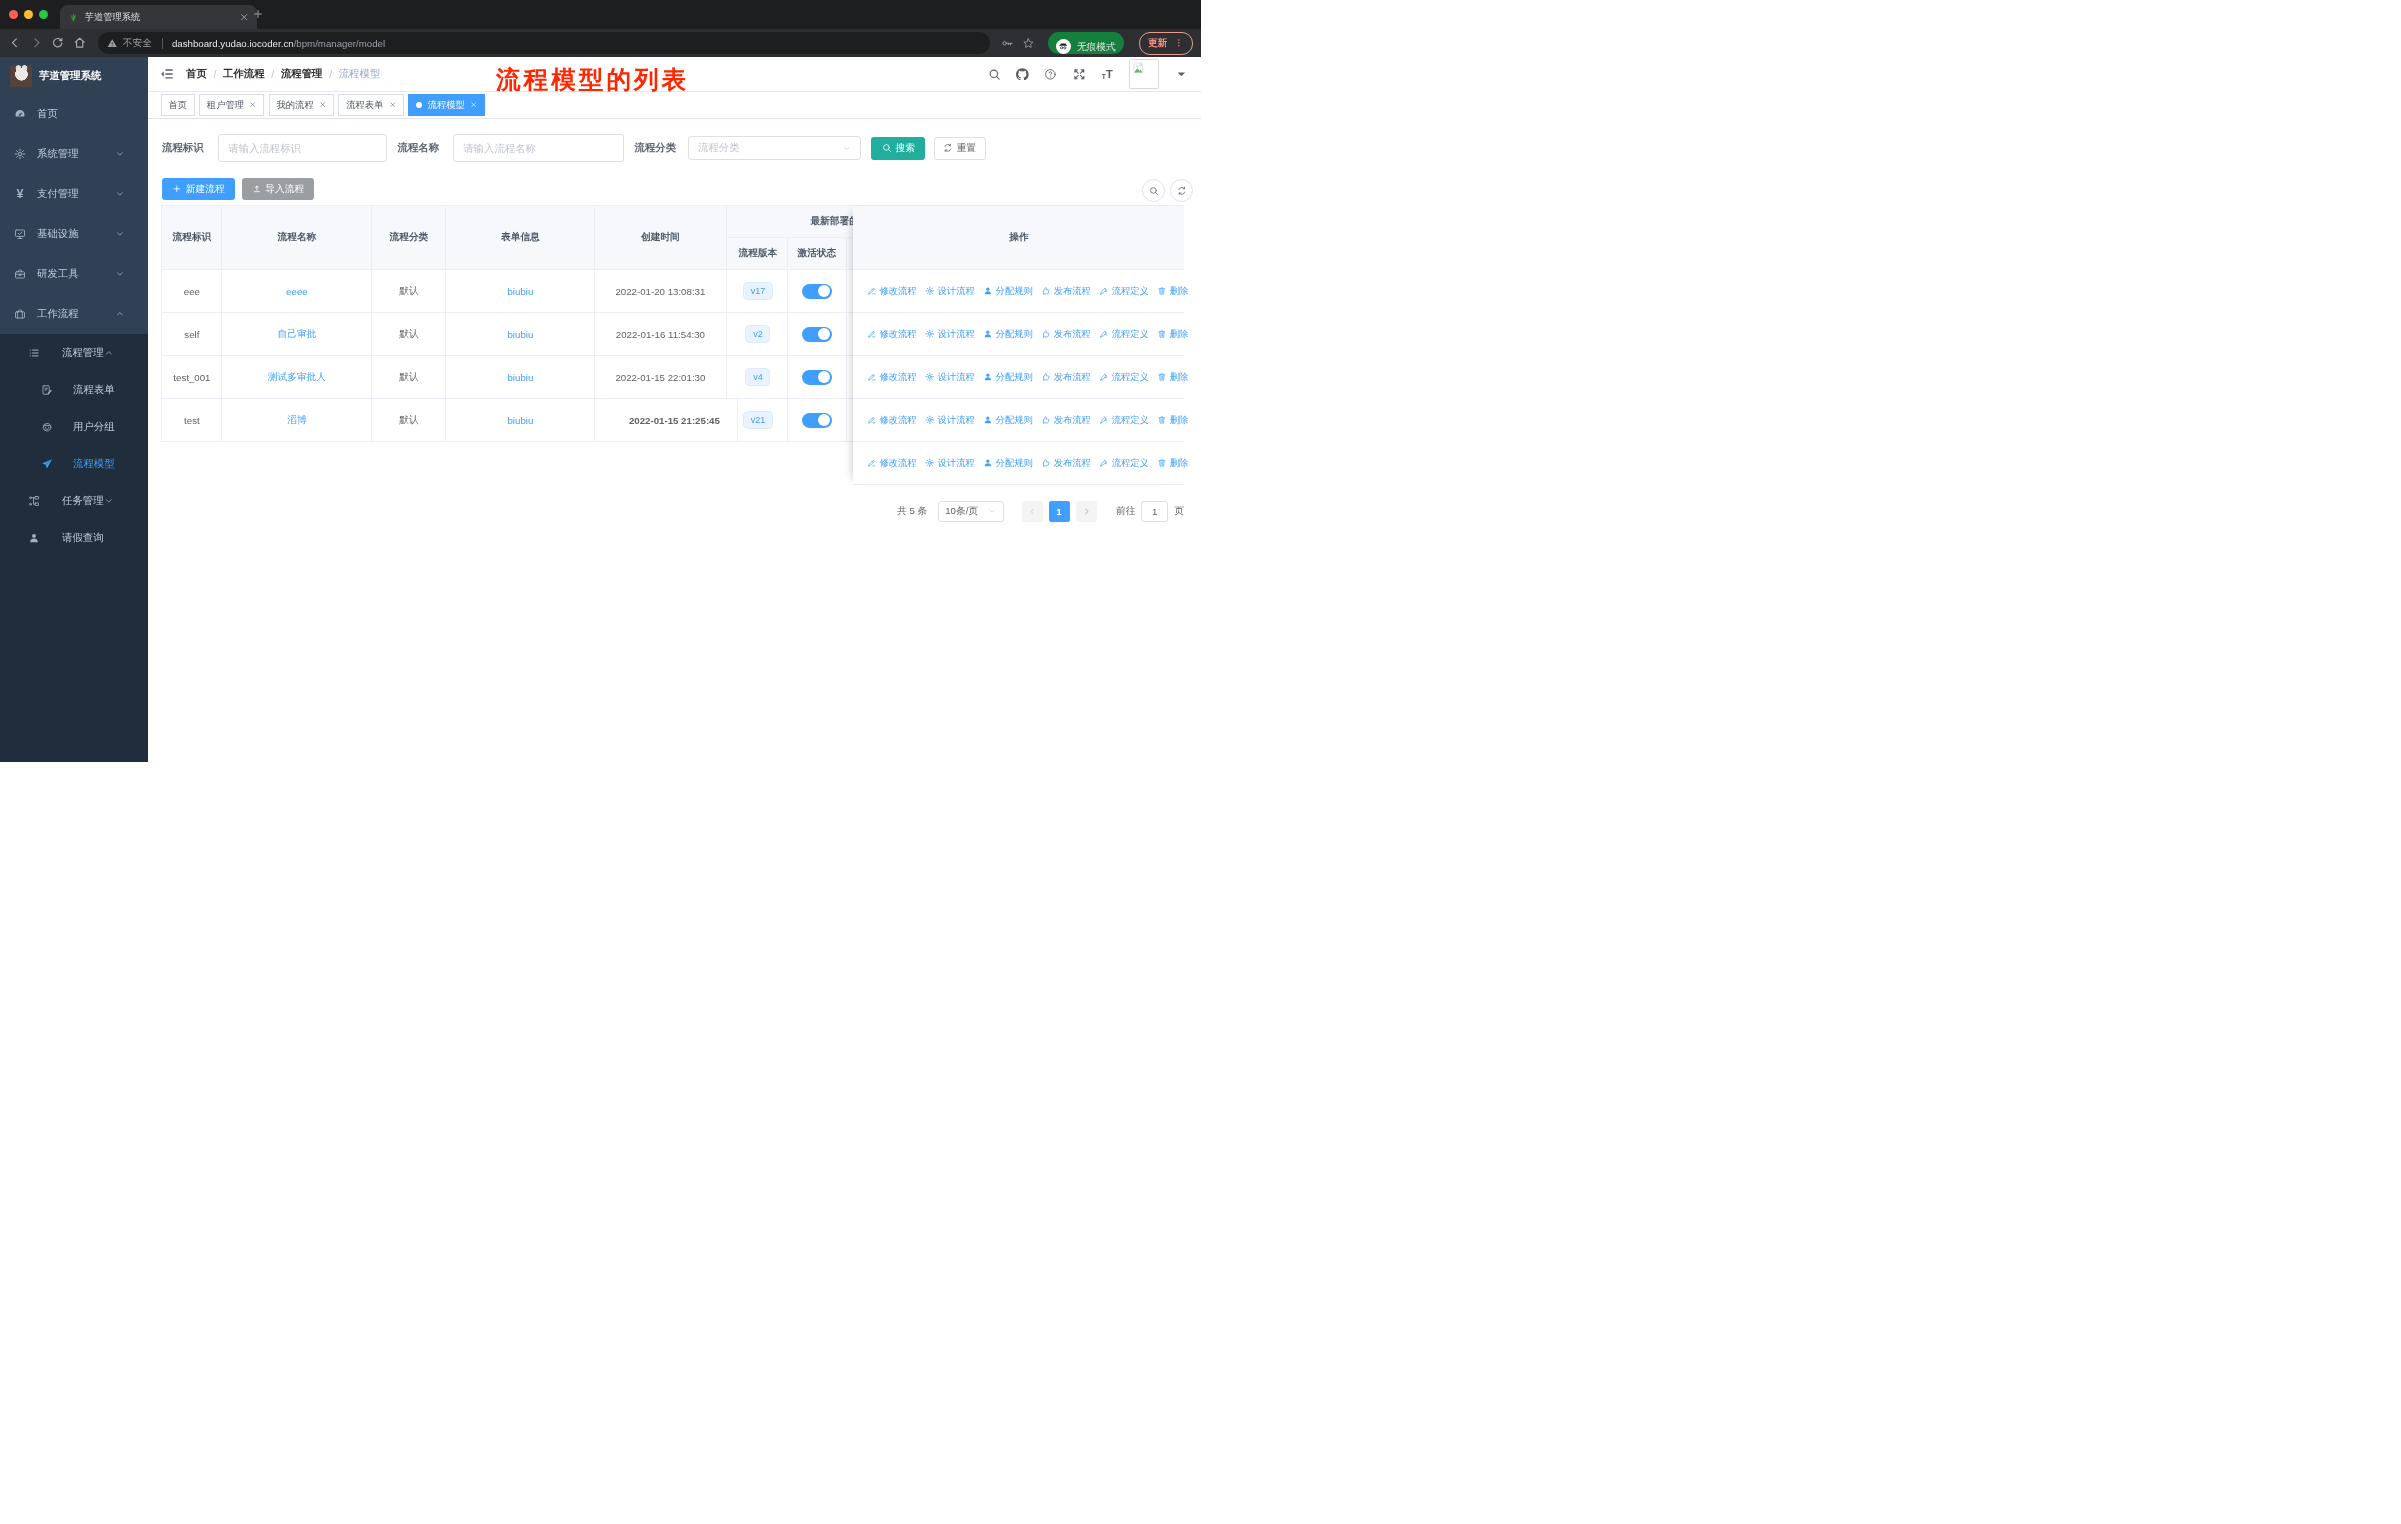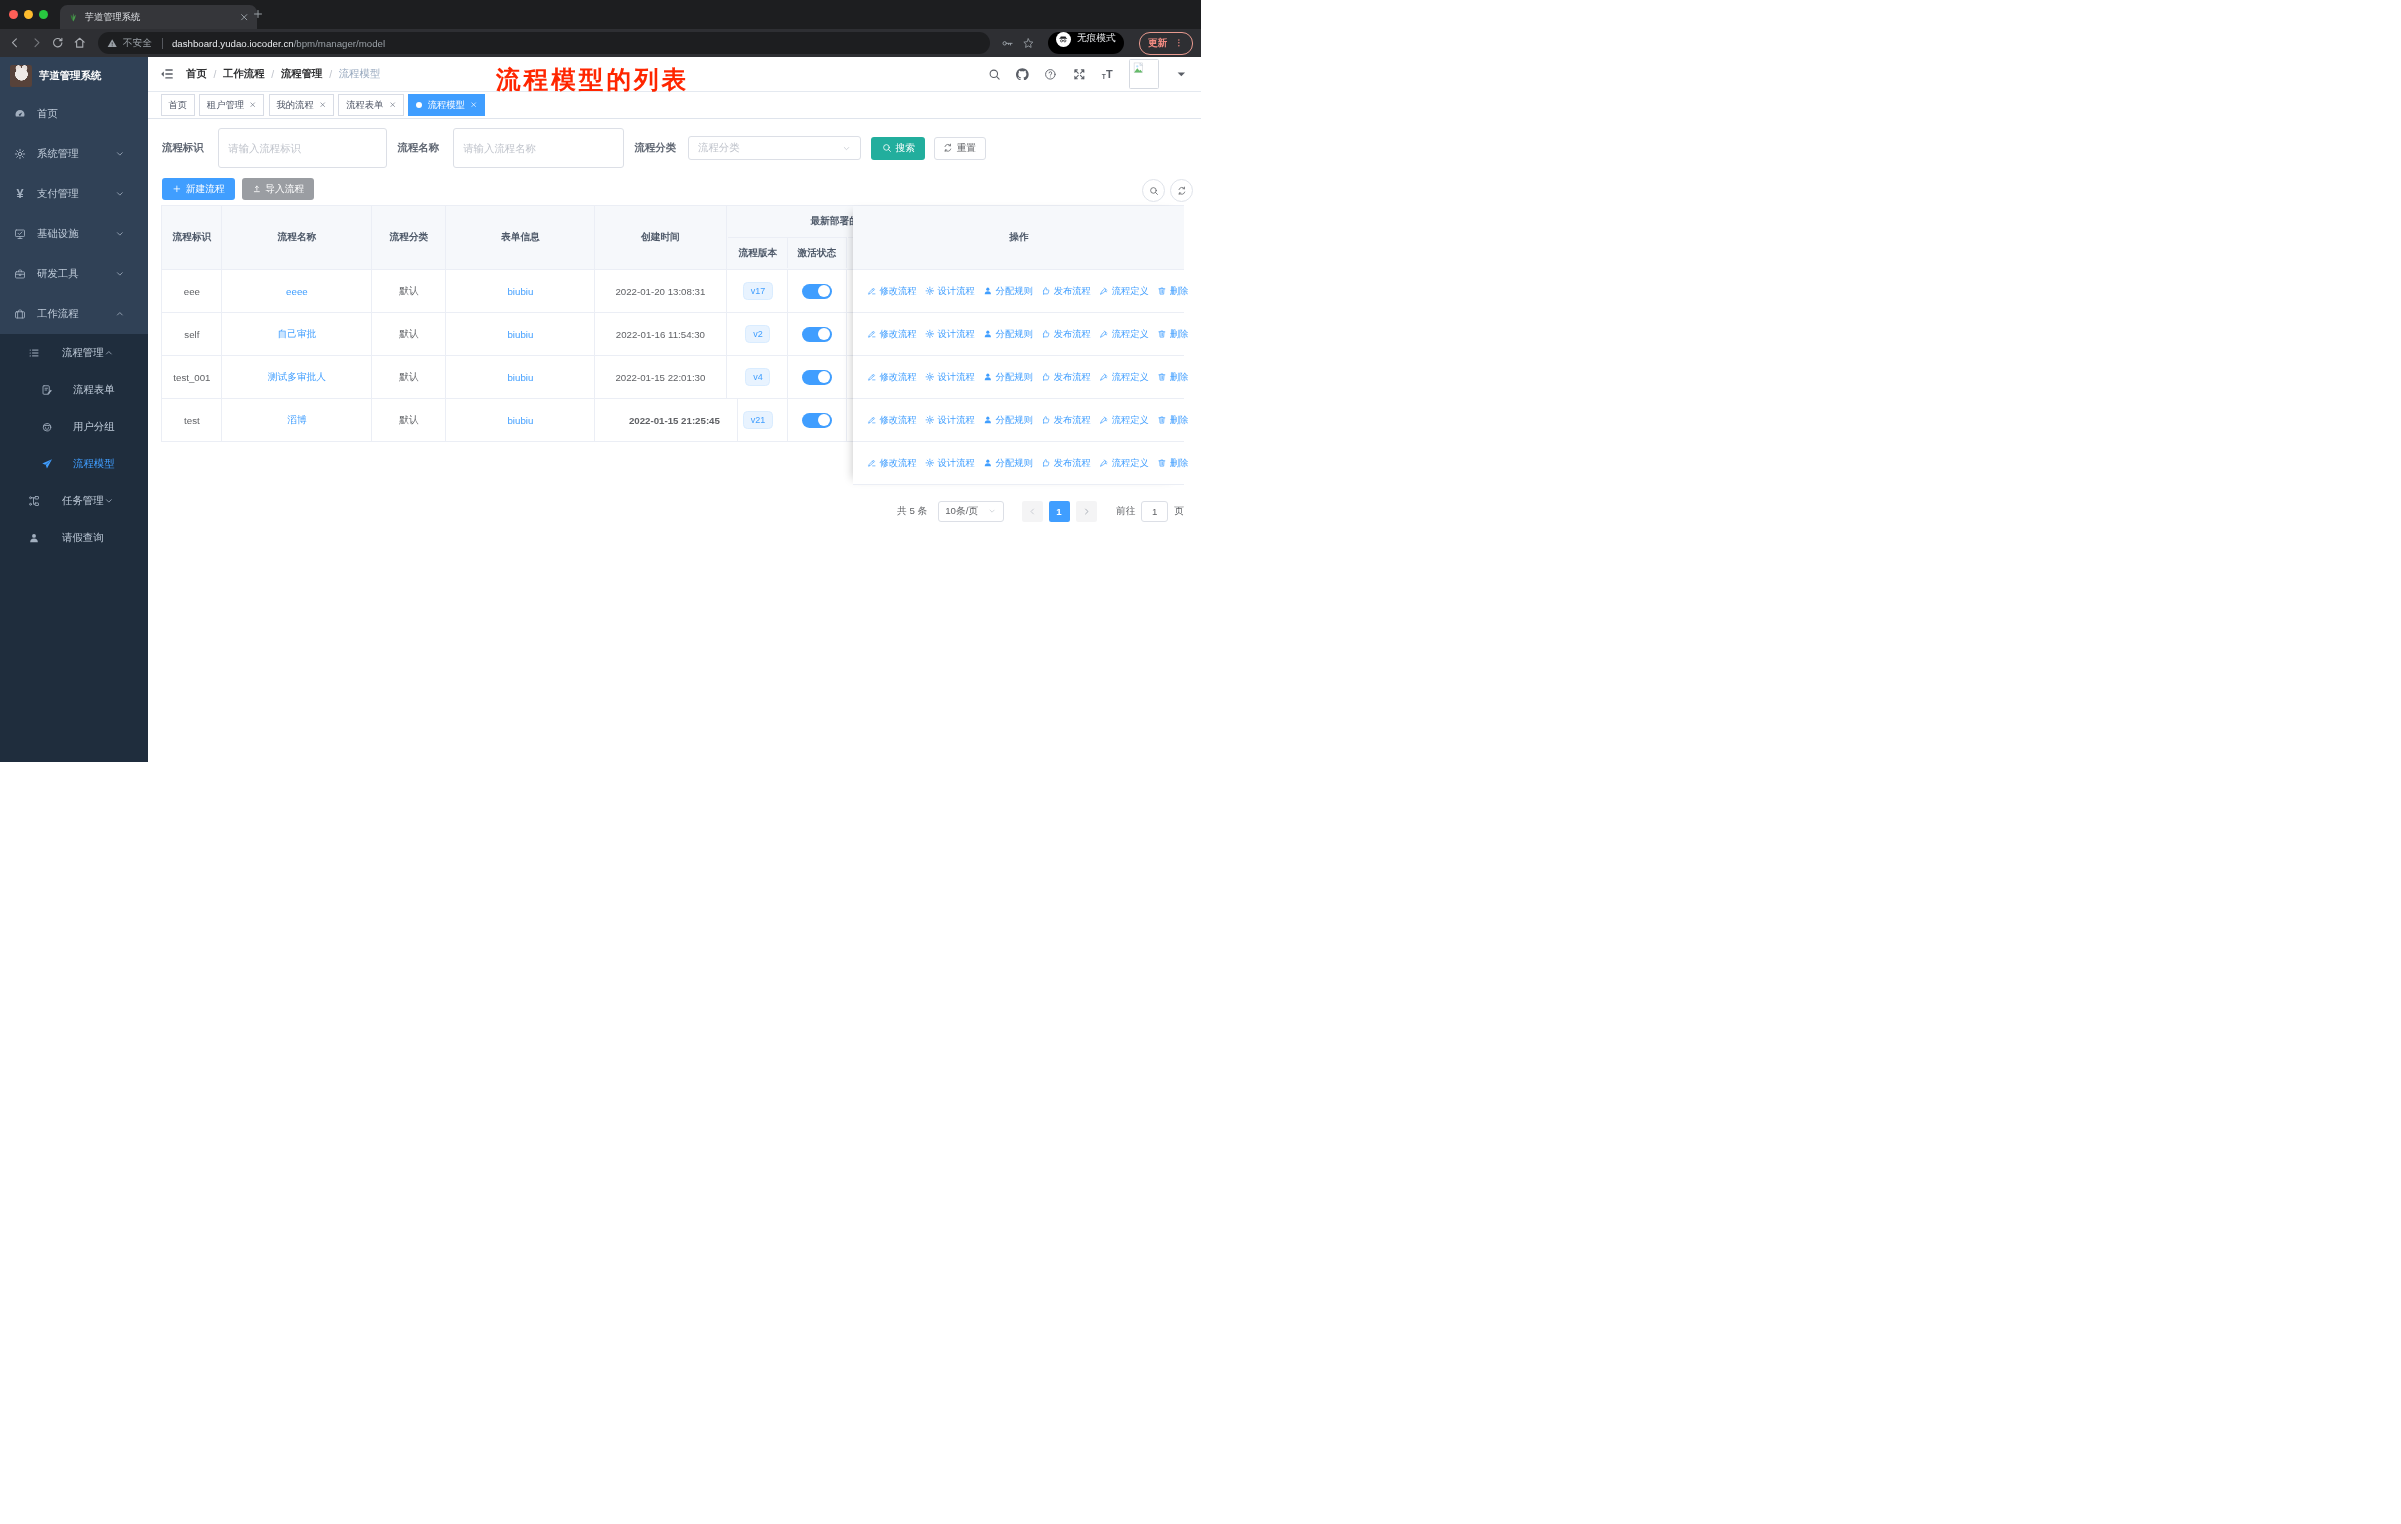--- a/index.html
+++ b/index.html
@@ -20,21 +20,21 @@
   #newtab{position:absolute;left:252px;top:8.2px;width:12px;height:12px;color:#9aa0a6}
   #toolbar{height:28px;background:#2e2f33;display:flex;align-items:center;padding:0 8.2px;gap:8.2px}
   .navic{width:13.4px;height:13.4px;color:#a9acb1}
   #nav-forward{color:#77797e}
   #urlbar{flex:1;height:22px;background:#1d1e20;border-radius:12px;display:flex;align-items:center;
           padding:0 9.7px;margin:0 3px;font-size:9.7px;color:#9aa0a6;gap:5.2px;white-space:nowrap;overflow:hidden}
   #urlbar .ic{width:10.4px;height:10.4px}
   .urldiv{width:0.7px;height:11px;background:#55585e;margin:0 4.5px}
   .domain{color:#e8eaed}
   #key-ic,#star-ic{width:12.7px;height:12.7px;color:#9aa0a6}
-  #incog{height:22px;background:#000000;border-radius:11px;display:flex;align-items:flex-start;gap:6px;padding:0 8.2px;
+  #incog{height:22px;background:#15803d;border-radius:11px;display:flex;align-items:flex-end;gap:6px;padding:0 8.2px;
          color:#e8eaed;font-size:9.7px;margin-left:4.5px;white-space:nowrap}
   .incog-circ{width:15px;height:15px;border-radius:50%;background:#fff;display:flex;align-items:center;justify-content:center}
   .incog-circ svg{width:10.4px;height:10.4px}
   #update{height:21px;border:1.1px solid #e89a8f;border-radius:11px;display:flex;align-items:center;gap:6.7px;
           padding:0 8.2px;color:#f28b82;font-size:9.7px;font-weight:700;margin-left:6.7px;white-space:nowrap}
   #update .ic{width:9.7px;height:9.7px}
 
   
   #app{position:absolute;top:57px;left:0;right:0;bottom:0;display:flex}
   #sidebar{width:148px;background:#304156;flex-shrink:0;display:flex;flex-direction:column;overflow:hidden}
@@ -78,21 +78,21 @@
   .tag{height:20px;border:0.7px solid #d8dce5;background:#fff;color:#495060;font-size:9.3px;display:flex;
        align-items:center;gap:5.2px;padding:0 6.7px;cursor:pointer;white-space:nowrap}
   .tag .x{width:7.4px;height:7.4px;color:#6d7584}
   .tag.active{background:#409eff;border-color:#409eff;color:#fff}
   .tag.active .x{color:#fff}
   .tag-dot{width:6.7px;height:6.7px;border-radius:50%;background:#fff}
 
   
   #filter-row{position:absolute;top:79px;left:14px;display:flex;align-items:center;height:24px}
   .flabel{font-size:10.4px;font-weight:700;color:#5f6672;white-space:nowrap}
-  .finput{height:40px;border:0.7px solid #dcdfe6;border-radius:3px;padding:0 9.7px;font-size:10.4px;color:#606266;
+  .finput{height:28px;border:0.7px solid #dcdfe6;border-radius:3px;padding:0 9.7px;font-size:10.4px;color:#606266;
           box-sizing:border-box;font-family:inherit;outline:none}
   .finput::placeholder{color:#c0c4cc}
   #f-key{width:169px;margin-left:14px}
   #l-name{margin-left:11px}
   #f-name{width:171px;margin-left:13.4px}
   #l-cat{margin-left:11px}
   #f-cat{width:173px;margin-left:12px;display:flex;align-items:center;justify-content:space-between;
          border:0.7px solid #dcdfe6;border-radius:3px;height:24px;box-sizing:border-box;padding:0 9px;
          color:#c0c4cc;font-size:10.4px;background:#fff;cursor:pointer}
   #f-cat .ic{width:9px;height:9px}

